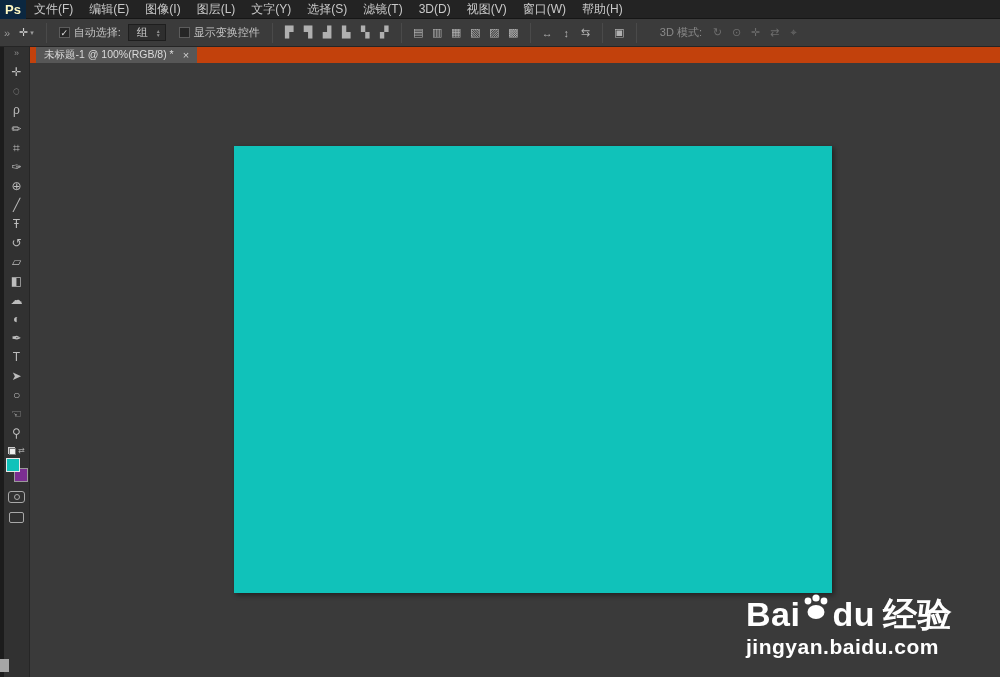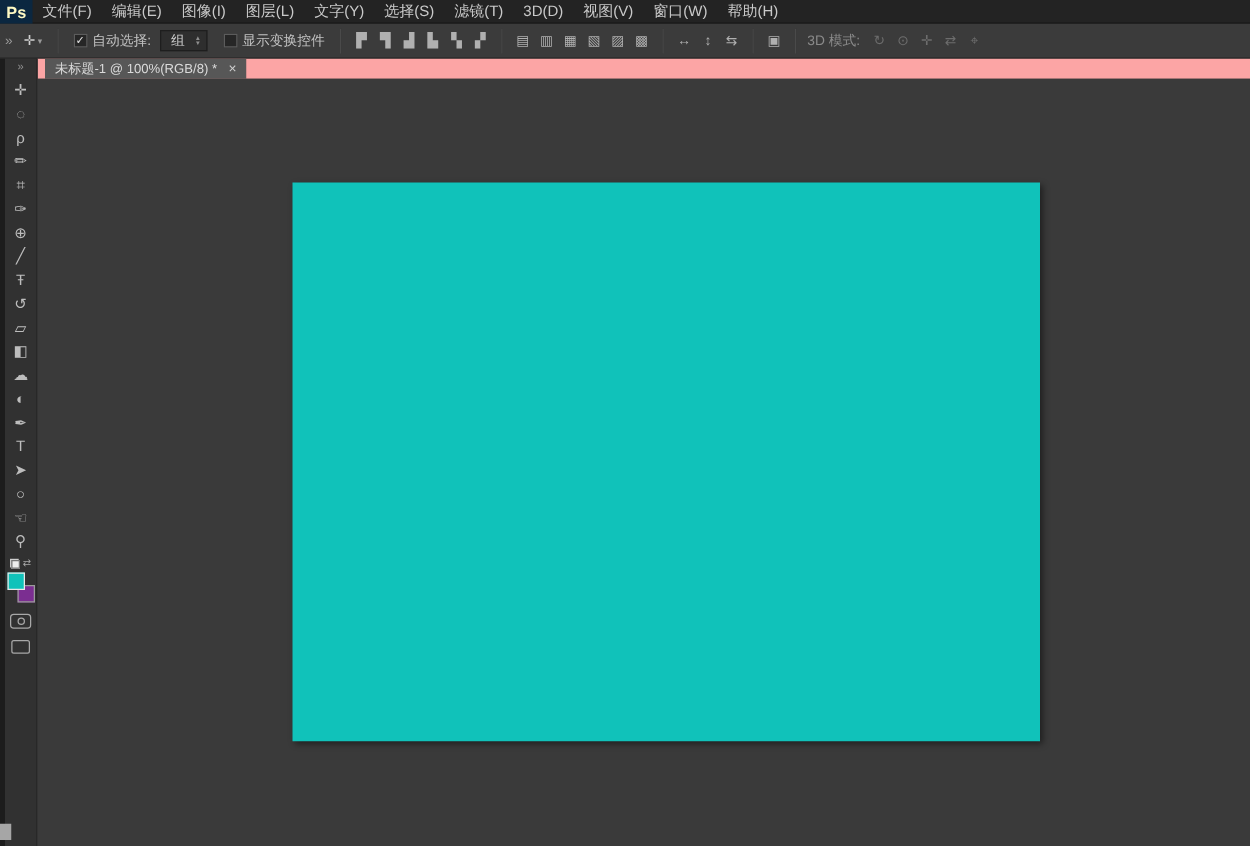--- a/index.html
+++ b/index.html
@@ -23,24 +23,24 @@
   .check { display:flex; align-items:center; gap:4px; margin:0 5px; white-space:nowrap; }
   .checkbox { width:11px; height:11px; background:#262626; border:1px solid #5c5c5c;
               display:inline-flex; align-items:center; justify-content:center; font-size:9px; color:#e0e0e0; }
   .dropdown { background:#2e2e2e; border:1px solid #1e1e1e; height:17px; display:flex; align-items:center;
               padding:0 4px 0 8px; margin:0 8px 0 2px; color:#cccccc; min-width:38px; }
   .spinner { display:flex; flex-direction:column; margin-left:8px; color:#8f8f8f; }
   .spinner span { font-size:5px; line-height:4px; }
   .icon-btn { width:19px; height:18px; display:flex; align-items:center; justify-content:center;
               color:#b0b0b0; font-size:11px; }
   .icon-btn.dim { color:#6d6d6d; }
-  .label3d { color:#8a8a8a; margin:0 6px 0 2px; white-space:nowrap; }
-
-  
-  .tabrow { position:absolute; top:47px; left:30px; right:0; height:16px; background:#fca5a5; }
+  .label3d { color:#8a8a8a; margin:0 6px 0 16px; white-space:nowrap; }
+
+  
+  .tabrow { position:absolute; top:47px; left:30px; right:0; height:16px; background:#c2410c; }
   .tab { position:absolute; left:6px; top:0; height:16px; background:#575757; color:#dadada;
          font-size:10.5px; display:flex; align-items:center; padding:0 8px; gap:9px; }
   .tab-close { color:#cfcfcf; font-size:11px; line-height:11px; }
 
   
   .toolbar { position:absolute; top:47px; left:0; width:30px; bottom:0; background:#313131;
              border-left:4px solid #1c1c1c; border-right:1px solid #262626;
              display:flex; flex-direction:column; align-items:center; }
   .tb-collapse { color:#8f8f8f; font-size:9px; height:12px; line-height:12px; width:100%; text-align:center; }
   .tools { display:flex; flex-direction:column; align-items:center; margin-top:3px; }
@@ -192,16 +192,30 @@
     </div>
     <div class="qmask">
       <span class="qdot"></span>
     </div>
     <div class="smode"></div>
   </div>
 
   <div class="canvas-area">
     <div class="doc" style="background: rgb(16, 194, 186);"></div>
 
+    <div class="watermark">
+      <div class="wm-line1">
+        <span>Bai</span>
+        <svg class="wm-paw" width="30" height="30" viewBox="0 0 30 30">
+          <circle cx="7" cy="8" r="3.4" fill="#ffffff"></circle>
+          <circle cx="15" cy="5" r="3.6" fill="#ffffff"></circle>
+          <circle cx="23" cy="8" r="3.4" fill="#ffffff"></circle>
+          <ellipse cx="15" cy="19" rx="8.5" ry="7" fill="#ffffff"></ellipse>
+        </svg>
+        <span>du</span>
+        <span class="wm-cn">经验</span>
+      </div>
+      <div class="wm-line2">jingyan.baidu.com</div>
+    </div>
   </div>
 
   <div class="scroll-corner"></div>
 </div>
 
 </body></html>

